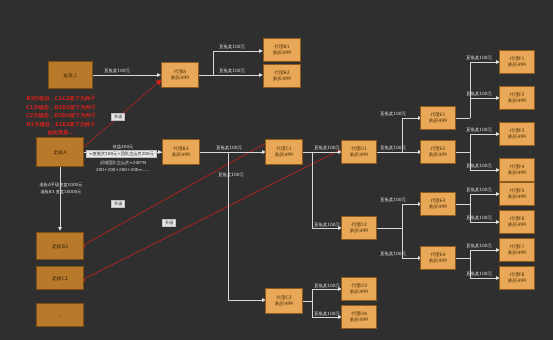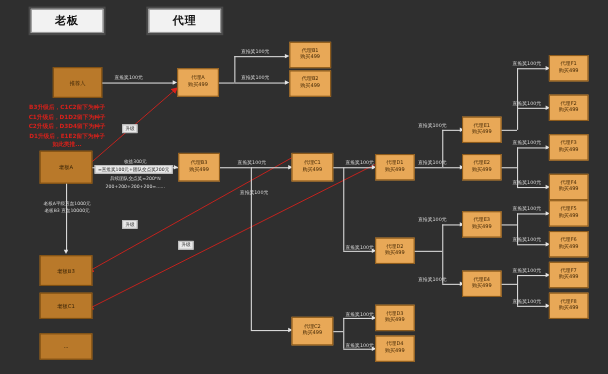--- a/index.html
+++ b/index.html
@@ -72,26 +72,20 @@
       </marker>
     </defs>
 
     <line x1="78" y1="152" x2="161" y2="80" stroke="#d6211b" stroke-width="0.8" marker-end="url(#rh)"></line>
 
     <line x1="266" y1="143" x2="80" y2="247" stroke="#d6211b" stroke-width="0.8" marker-end="url(#rh)"></line>
 
     <line x1="344" y1="148" x2="80" y2="281" stroke="#d6211b" stroke-width="0.8" marker-end="url(#rh)"></line>
   </svg>
 
-  <div class="hdr" style="left:28px;top:8px;width:64px;height:20px;">
-    <span>老板</span>
-  </div>
-  <div class="hdr" style="left:135px;top:8px;width:64px;height:20px;">
-    <span>代理</span>
-  </div>
 
   <div class="bnode" style="left:48px;top:61px;width:45px;height:28px;">
     <span>推荐人</span>
   </div>
   <div class="bnode" style="left:36px;top:137px;width:48px;height:30px;">
     <span>老板A</span>
   </div>
   <div class="bnode" style="left:36px;top:232px;width:48px;height:28px;">
     <span>老板B3</span>
   </div>

